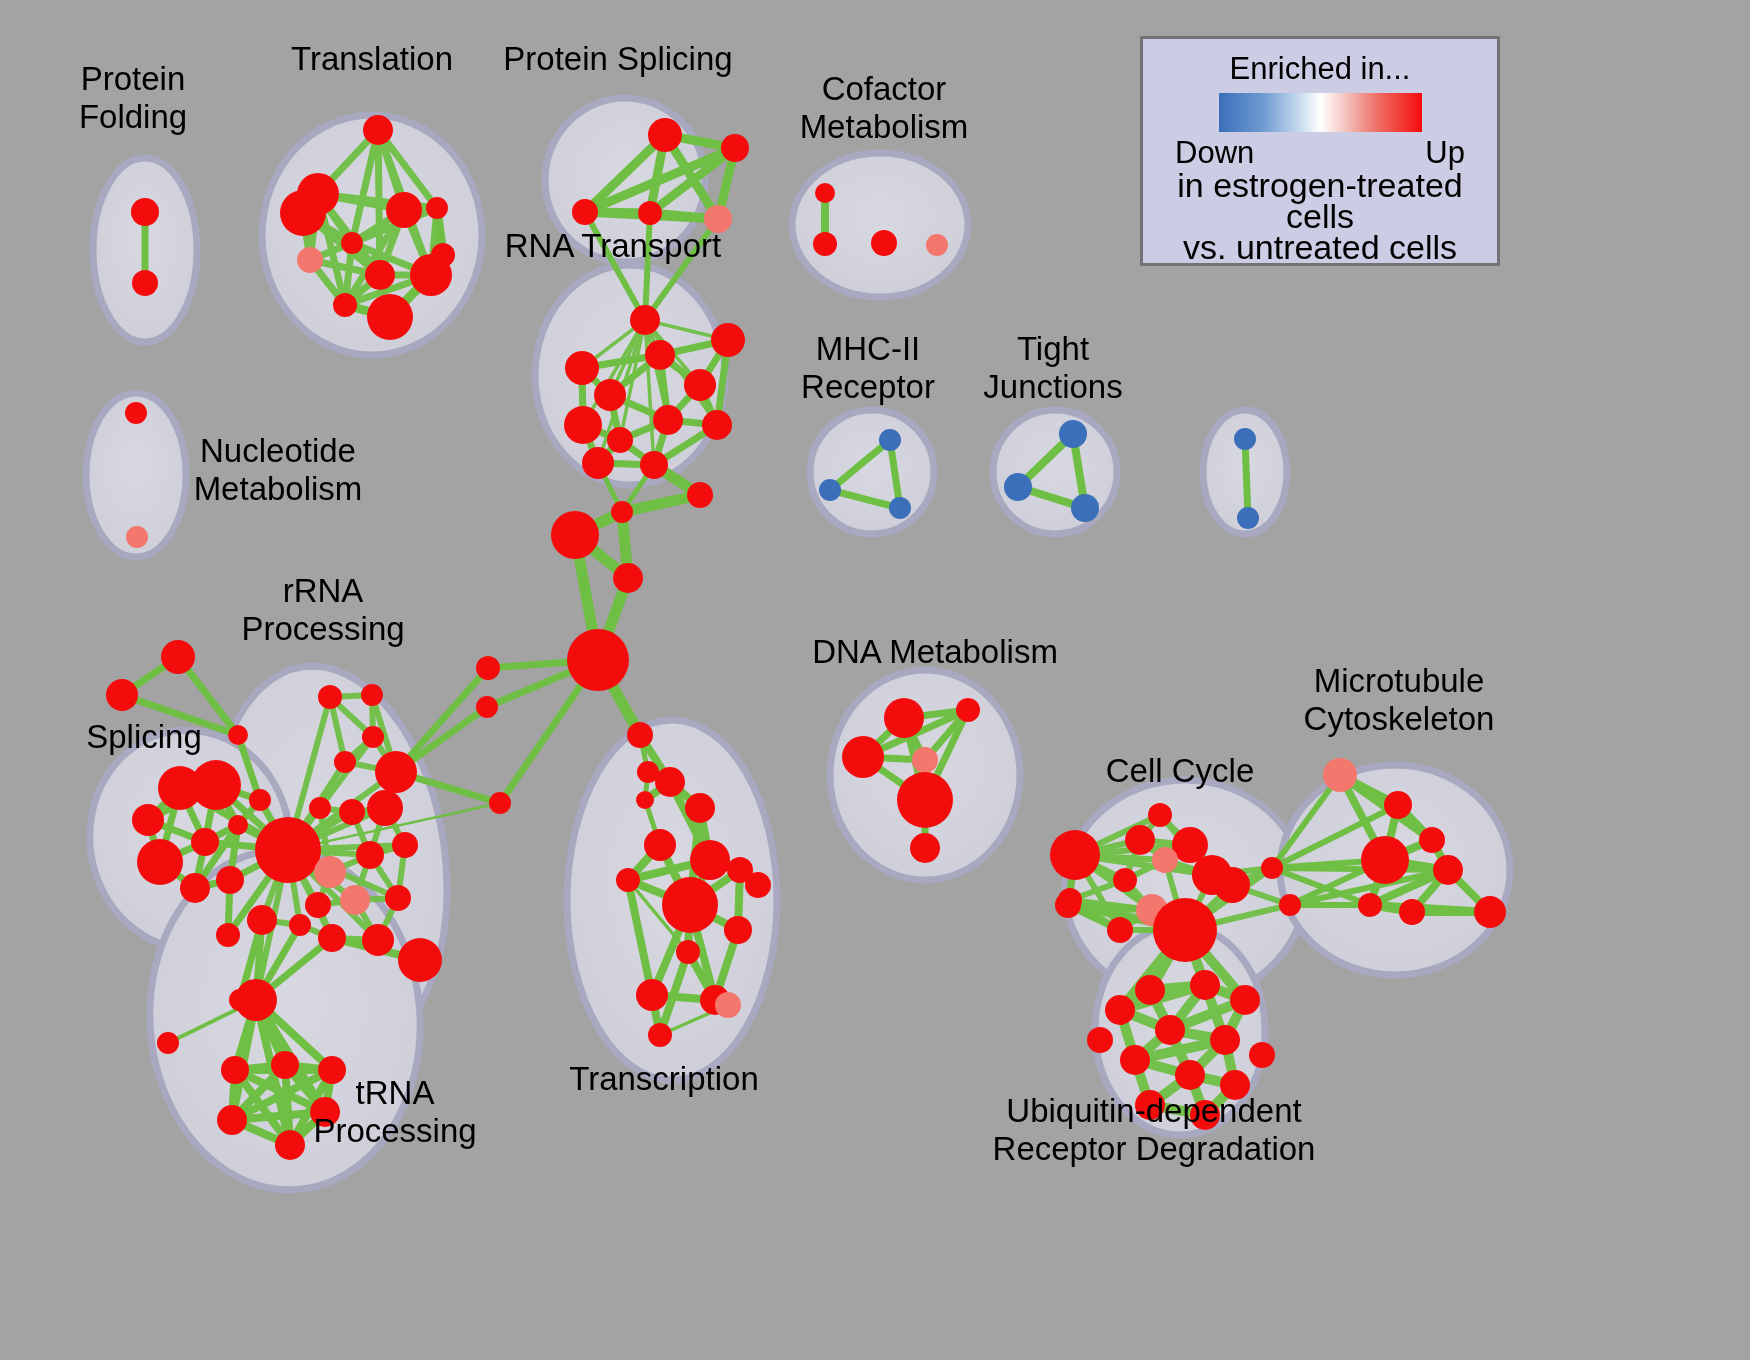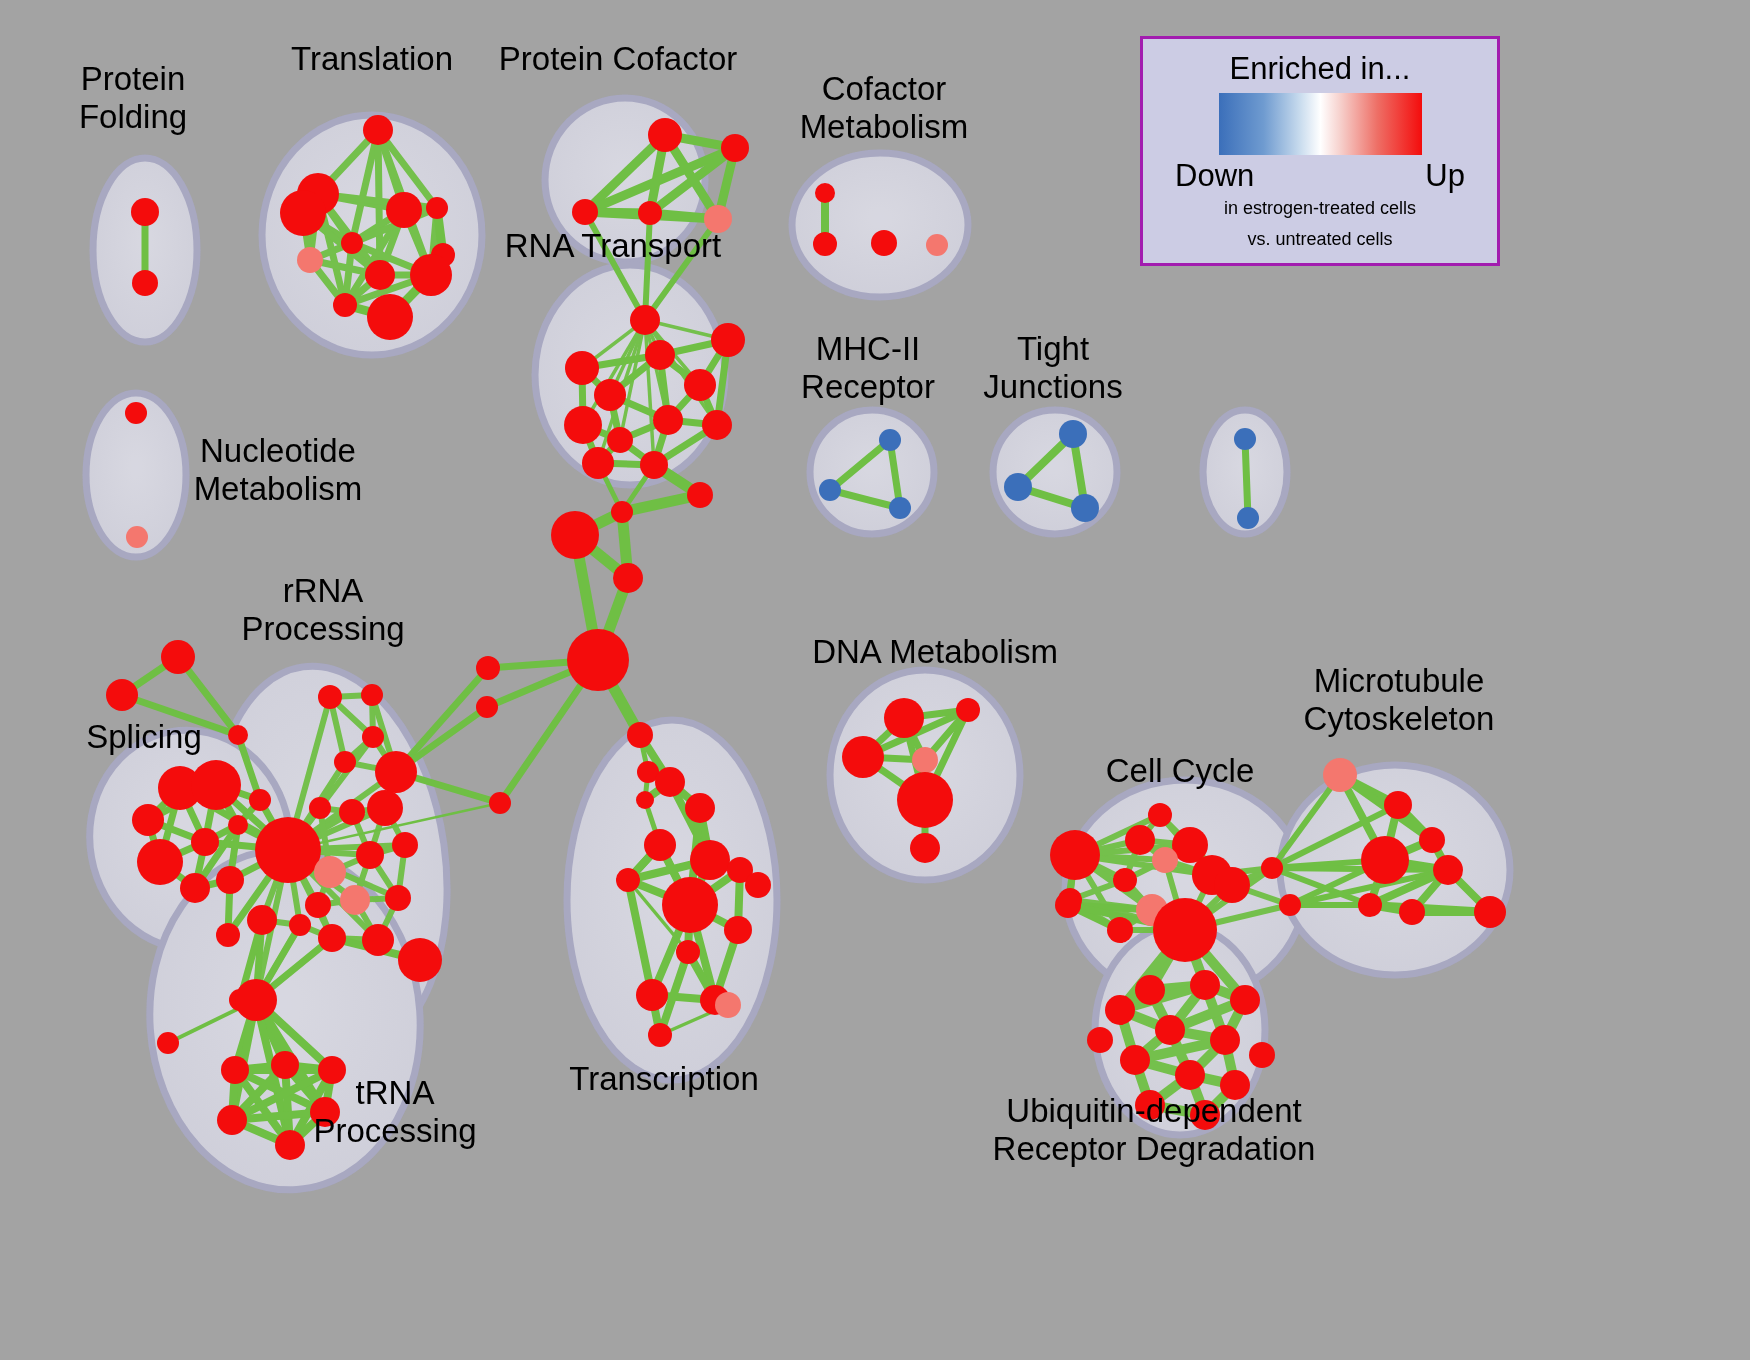--- a/index.html
+++ b/index.html
@@ -32,21 +32,21 @@
     transform: translateX(-50%);
     letter-spacing: 0px;
   }
   #legend {
     position: absolute;
     left: 1140px;
     top: 36px;
     width: 360px;
     height: 230px;
     background: #ccccE4;
-    border: 3px solid #a21caf;
+    border: 3px solid #737373;
     box-sizing: border-box;
     display: flex;
     flex-direction: column;
     align-items: center;
     padding-top: 12px;
   }
   #legend-title {
     font-size: 31px;
     color: #000;
     line-height: 36px;
@@ -59,21 +59,21 @@
   }
   #legend-endpoints {
     width: 290px;
     display: flex;
     justify-content: space-between;
     margin-top: 4px;
     font-size: 31px;
     line-height: 34px;
   }
   .legend-sub {
-    font-size: 18px;
+    font-size: 34px;
     line-height: 31px;
     text-align: center;
   }
 </style>
 </head>
 <body>
 
 <div id="stage">
 
   <svg id="net" viewBox="0 0 1750 1360">
@@ -707,21 +707,21 @@
       <circle cx="1085" cy="508" r="14" fill="#3b6fba"></circle>
 
       <circle cx="1245" cy="439" r="11" fill="#3b6fba"></circle>
       <circle cx="1248" cy="518" r="11" fill="#3b6fba"></circle>
     </g>
   </svg>
 
   <div class="cluster-label" style="left:133px; top:60px;">Protein
 Folding</div>
   <div class="cluster-label" style="left:372px; top:40px;">Translation</div>
-  <div class="cluster-label" style="left:618px; top:40px;">Protein Cofactor</div>
+  <div class="cluster-label" style="left:618px; top:40px;">Protein Splicing</div>
   <div class="cluster-label" style="left:613px; top:227px;">RNA Transport</div>
   <div class="cluster-label" style="left:884px; top:70px;">Cofactor
 Metabolism</div>
   <div class="cluster-label" style="left:868px; top:330px;">MHC-II
 Receptor</div>
   <div class="cluster-label" style="left:1053px; top:330px;">Tight
 Junctions</div>
   <div class="cluster-label" style="left:278px; top:432px;">Nucleotide
 Metabolism</div>
   <div class="cluster-label" style="left:323px; top:572px;">rRNA

